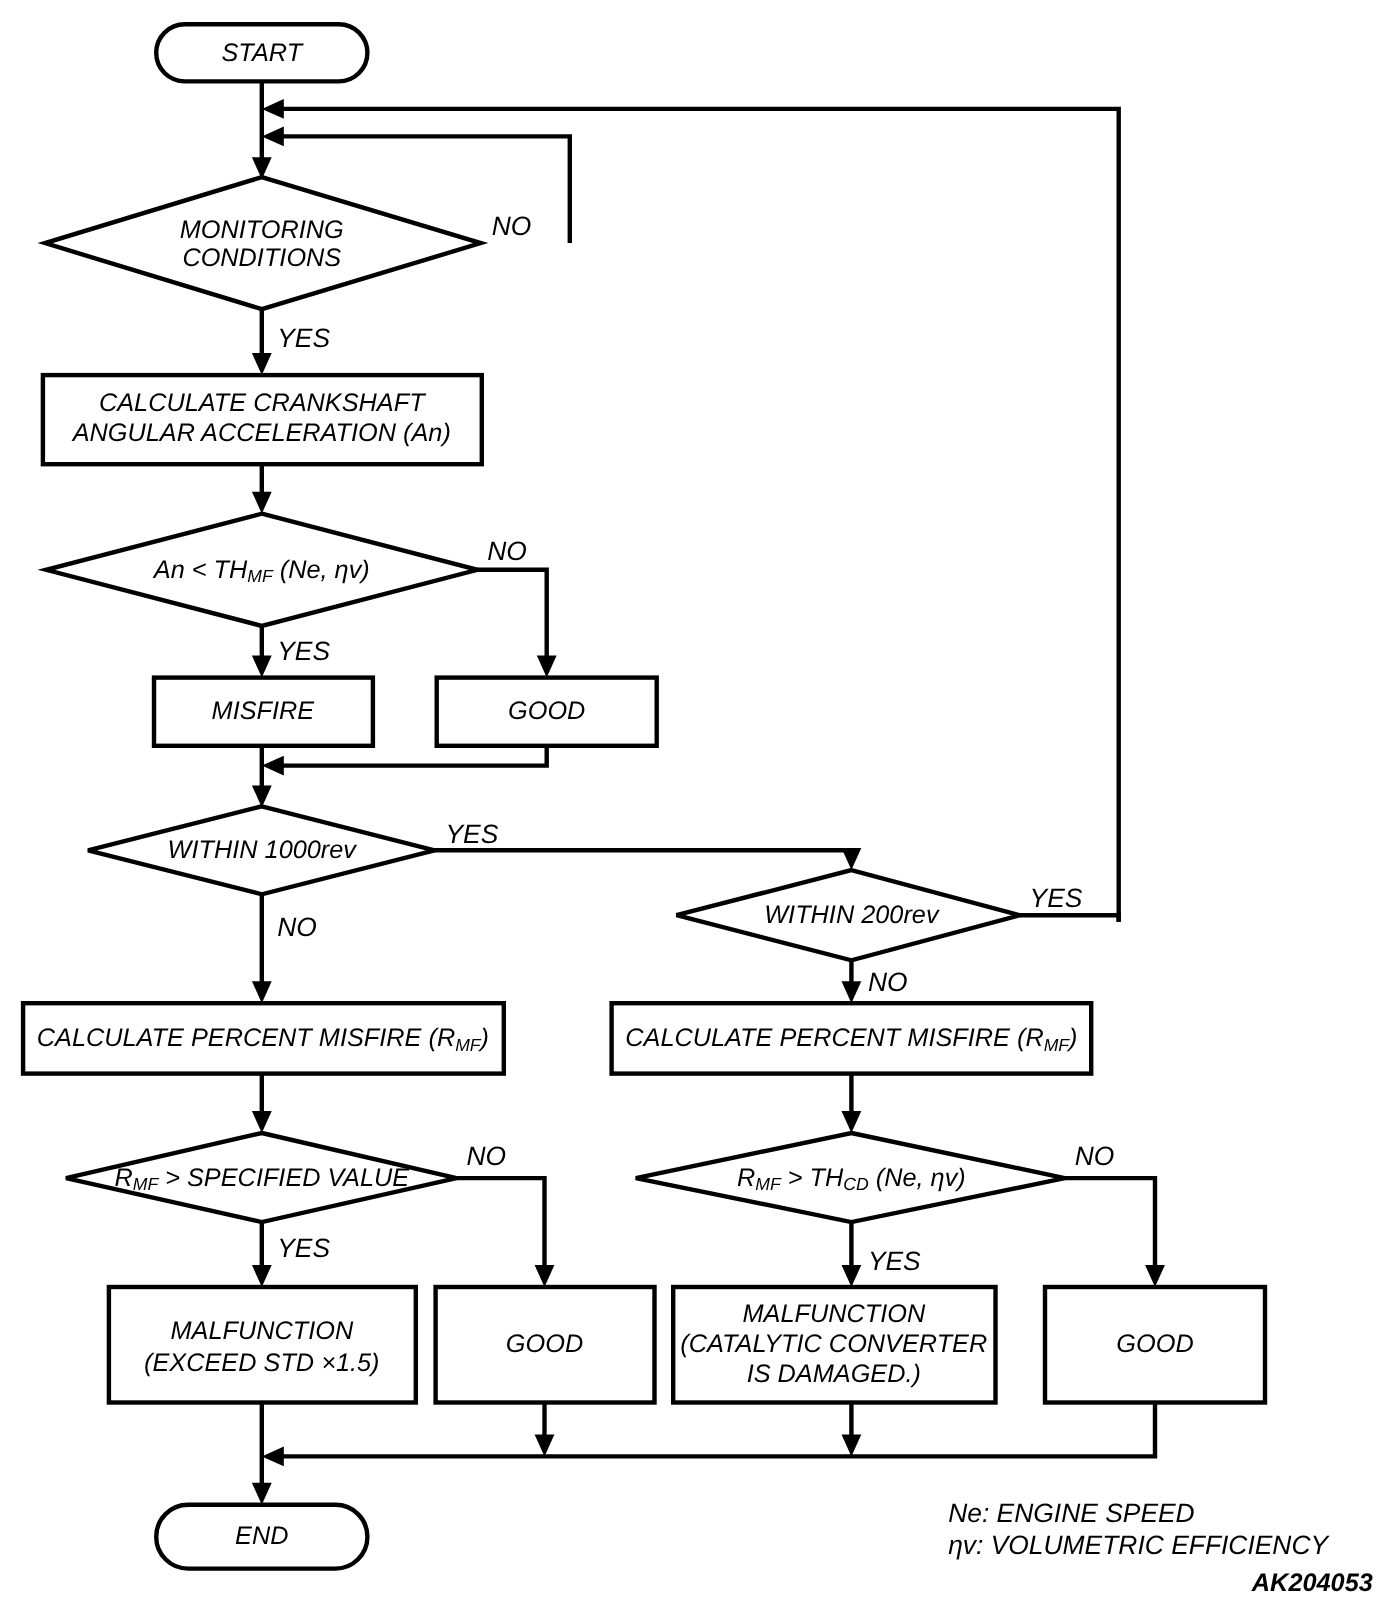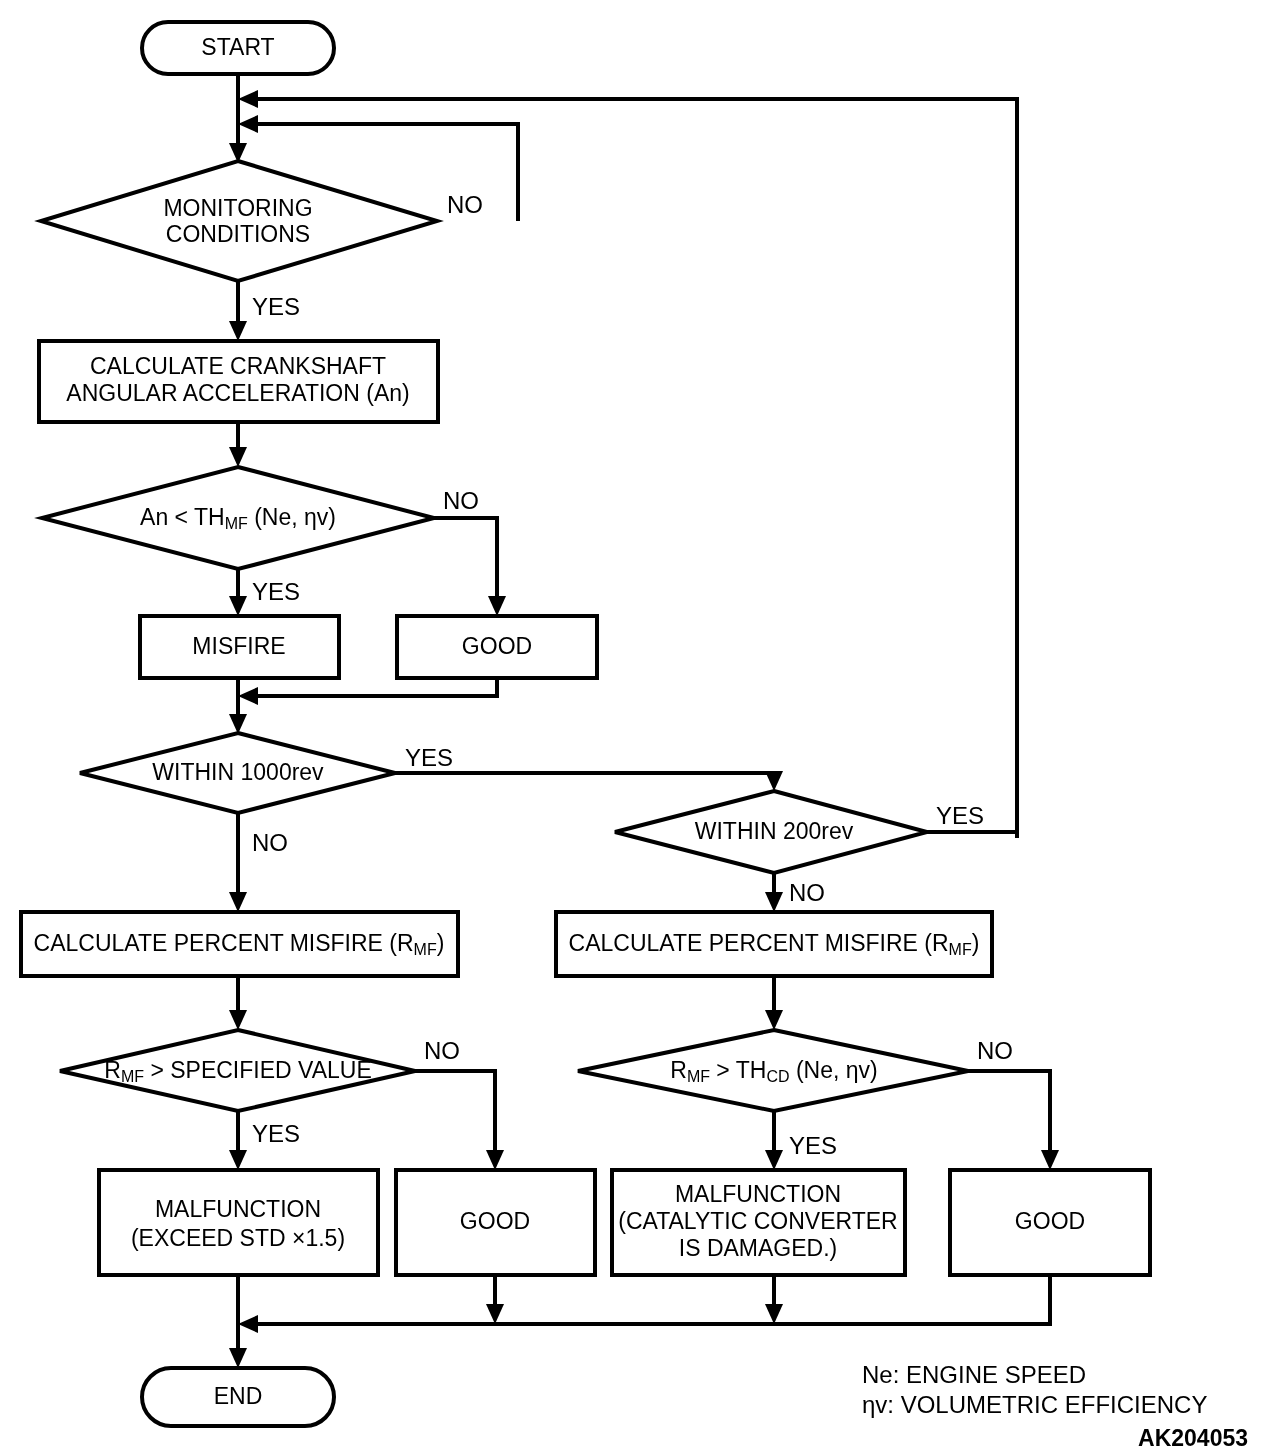--- a/index.html
+++ b/index.html
@@ -10,20 +10,21 @@
   body {
     width: 1264px;
     height: 1456px;
     font-family: "Liberation Sans", sans-serif;
     overflow: hidden;
   }
   #flowchart-root {
     position: relative;
     width: 1264px;
     height: 1456px;
+    font-style: italic;
   }
   svg#flow-svg {
     display: block;
     width: 1264px;
     height: 1456px;
   }
   .shape-stroke {
     fill: #ffffff;
     stroke: #000000;
     stroke-width: 4;

